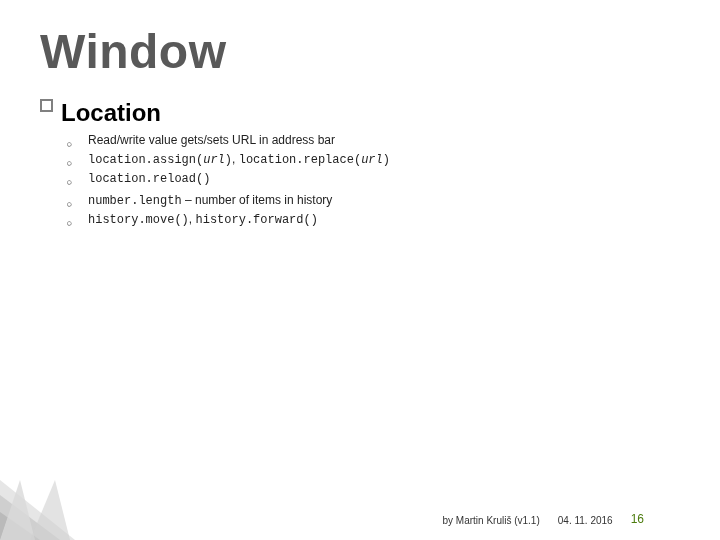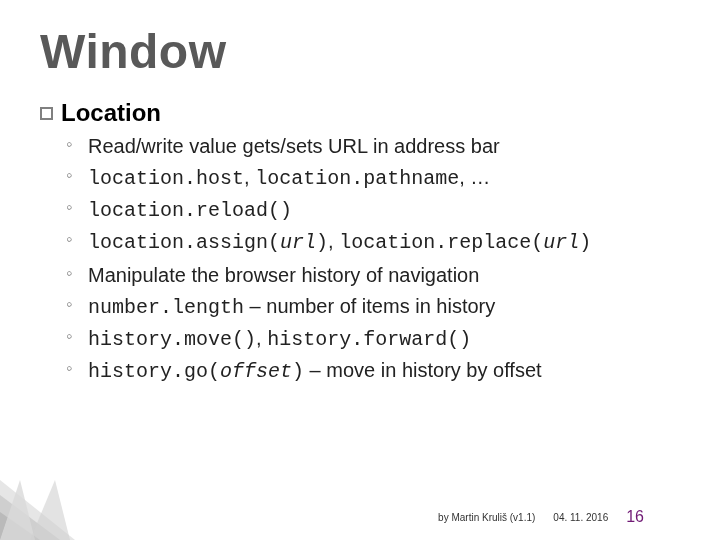--- a/index.html
+++ b/index.html
@@ -23,21 +23,20 @@
   .slide-title {
     font-family: "Century Gothic", "Segoe UI Light", "Helvetica Neue", Arial, sans-serif;
     font-weight: 700;
     font-size: 48px;
     color: #595959;
     margin: 0 0 12px 0;
     letter-spacing: 0.5px;
   }
   .section-row {
     display: flex;
-    align-items: center;
     margin-top: 20px;
     margin-bottom: 4px;
   }
   .square {
     width: 13px;
     height: 13px;
     border: 2px solid #808080;
     margin-right: 8px;
     display: inline-block;
     box-sizing: border-box;
@@ -48,21 +47,21 @@
     font-size: 24px;
     color: #000;
   }
   ul.sub {
     list-style: none;
     margin: 2px 0 0 0;
     padding: 0 0 0 48px;
   }
   ul.sub > li {
     position: relative;
-    font-size: 20px;
+    font-size: 12px;
     line-height: 1.55;
     color: #222;
     font-family: "Trebuchet MS", "Segoe UI", Arial, sans-serif;
   }
   ul.sub > li::before {
     content: "◦";
     position: absolute;
     left: -22px;
     top: 0;
     color: #808080;
@@ -84,50 +83,47 @@
     pointer-events: none;
   }
   .footer {
     position: absolute;
     bottom: 14px;
     right: 20px;
     font-size: 10px;
     color: #333;
     font-family: "Trebuchet MS", Arial, sans-serif;
     display: flex;
-    align-items: center;
+    align-items: flex-end;
     gap: 18px;
   }
   .footer .page {
-    font-size: 16px;
-    color: #701a75;
+    font-size: 12px;
+    color: #4d7c0f;
   }
 </style>
 </head>
 <body>
 
 <div class="slide">
   <h1 class="slide-title">Window</h1>
 
   <div class="section-row">
     <span class="square"></span>
     <span class="section-label">Location</span>
   </div>
   <ul class="sub">
     <li>Read/write value gets/sets URL in address bar</li>
-    <li><span class="mono">location.host</span>, <span class="mono">location.pathname</span>, …</li>
+    <li><span class="mono">location.assign(</span><span class="mono-italic">url</span><span class="mono">)</span>, <span class="mono">location.replace(</span><span class="mono-italic">url</span><span class="mono">)</span></li>
     <li><span class="mono">location.reload()</span></li>
-    <li><span class="mono">location.assign(</span><span class="mono-italic">url</span><span class="mono">)</span>, <span class="mono">location.replace(</span><span class="mono-italic">url</span><span class="mono">)</span></li>
   </ul>
 
   <ul class="sub">
-    <li>Manipulate the browser history of navigation</li>
     <li><span class="mono">number.length</span> – number of items in history</li>
     <li><span class="mono">history.move()</span>, <span class="mono">history.forward()</span></li>
-    <li><span class="mono">history.go(</span><span class="mono-italic">offset</span><span class="mono">)</span> – move in history by offset</li>
   </ul>
 
   <svg class="corner-art" viewBox="0 0 130 90" preserveAspectRatio="none">
     <polygon points="0,90 0,30 75,90" fill="#e6e6e6"></polygon>
     <polygon points="0,90 0,45 60,90" fill="#cfcfcf"></polygon>
     <polygon points="0,90 0,62 40,90" fill="#bababa"></polygon>
     <polygon points="0,90 20,30 35,90" fill="#d9d9d9" opacity="0.8"></polygon>
     <polygon points="30,90 55,30 70,90" fill="#d0d0d0" opacity="0.6"></polygon>
   </svg>
 

